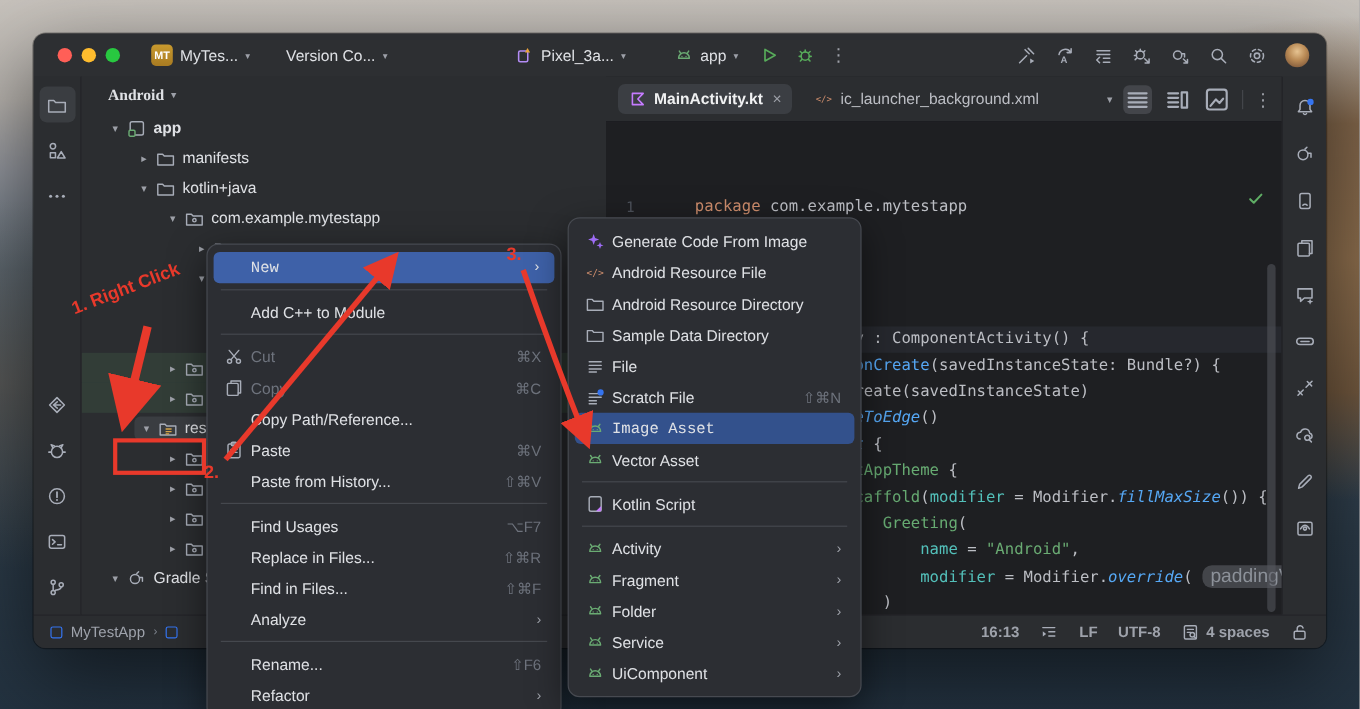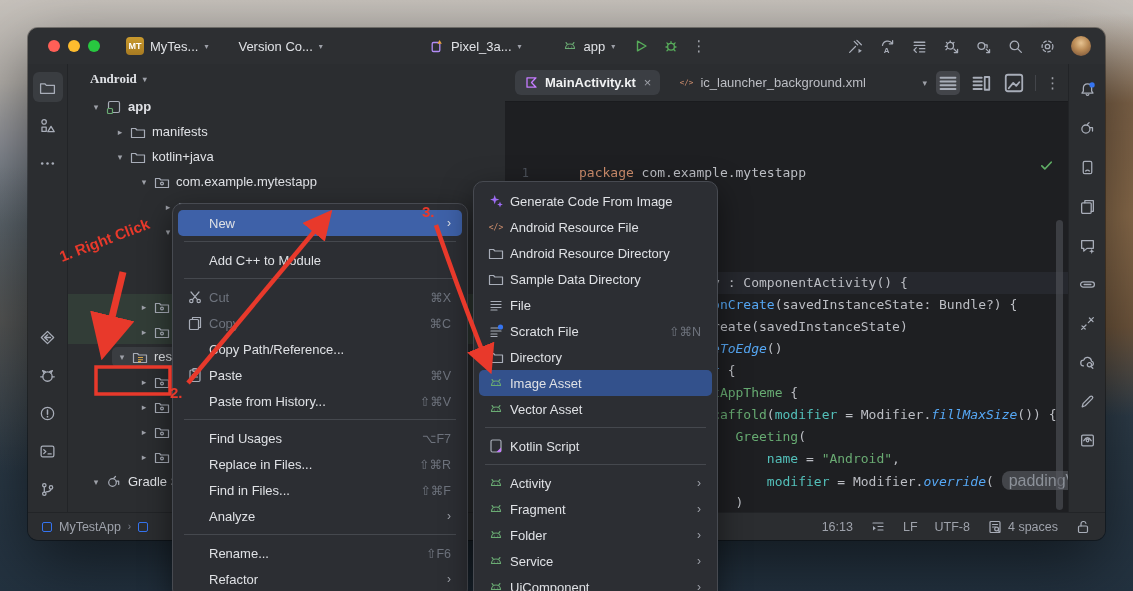--- a/index.html
+++ b/index.html
@@ -68,36 +68,36 @@
   .tk-kw{color:#cf8e6d} .tk-pl{color:#bcbec4} .tk-fn{color:#56a8f5}
   .tk-it{color:#56a8f5; font-style:italic}
   .tk-comp{color:#67ab72} .tk-named{color:#53c0ba} .tk-str{color:#6aab73}
   .tk-chip{background:#3c3f44; border-radius:3px; padding:0 5px; color:#bcbec4}
   .tk-hint{background:#43454a; border-radius:8px; padding:1px 7px; color:#8c9199; font-family:"Liberation Sans",sans-serif; font-size:16px}
   .vscroll { position:absolute; right:5px; top:70px; width:7px; height:290px; background:#55585e; opacity:.55; border-radius:4px; }
   .edit-check { position:absolute; right:14px; top:8px; }
   
   .statusbar { height:28px; border-top:1px solid #222427; display:flex; align-items:center; padding:0 14px; color:#9ea2ab; font-size:12.5px; background:#2b2d30; }
   .sb-left { display:flex; align-items:center; gap:7px; }
-  .sb-right { margin-left:auto; display:flex; align-items:center; gap:17px; }
+  .sb-right { margin-left:auto; display:flex; align-items:center; gap:17px;font-weight:bold; }
   .sb-item { display:flex; align-items:center; gap:5px; }
   .modsq { width:10px; height:10px; border:1.5px solid #3574f0; border-radius:2px; }
   .sb-sep-arrow { font-size:10px; color:#7d828c; }
   
   .menu { position:absolute; background:#2c2e33; border:1px solid #474a51; border-radius:10px;
     box-shadow:0 10px 30px rgba(0,0,0,.5); padding:6px 0; z-index:40; color:#dfe1e5; }
   .menu.ctx { left:172px; top:203px; width:296px; }
   .menu.sub { left:473px; top:181px; width:245px; }
   .menu-row { height:26px; margin:0 5px; padding:0 7px; border-radius:5px; display:flex; align-items:center; font-size:13px; }
   .menu-row .ic { width:20px; flex:none; }
   .menu-row .mlabel { margin-left:4px; white-space:nowrap; }
   .menu-row .mshort { margin-left:auto; color:#6e737d; font-size:12.5px; padding-right:4px; }
   .menu-row .mchev { margin-left:auto; color:#9da0a8; font-size:12px; padding-right:4px; }
   .menu-row.disabled .mlabel { color:#6e737d; }
-  .menu-row.selected { background:#3e61a8; }
+  .menu-row.selected { background:#3e61a8;font-family:Liberation Mono, monospace; }
   .menu.sub .menu-row.selected { background:#33518c; }
   .menu-row.selected .mchev { color:#dfe1e5; }
   .menu-sep { height:1px; background:#45484e; margin:5px 11px; }
   
   .anno { position:absolute; inset:0; z-index:60; pointer-events:none; }
   .anno text { font-family:"Liberation Sans",sans-serif; font-weight:bold; font-size:15px; fill:#e8392b; }
 </style>
 </head>
 <body>
 
@@ -810,28 +810,20 @@
       </div>
       <div class="menu-row">
         <span class="ic">
           <svg viewBox="0 0 16 16">
             <path d="M3 5h10M3 8h10M3 11h6M3 13.5h6" stroke="#a8adb8" fill="none" stroke-width="1.2" stroke-linecap="round" stroke-linejoin="round"></path>
             <circle cx="12.5" cy="4" r="2.6" fill="#3574f0" stroke="none"></circle>
           </svg>
         </span>
         <span class="mlabel">Scratch File</span>
         <span class="mshort">⇧⌘N</span>
-      </div>
-      <div class="menu-row">
-        <span class="ic">
-          <svg viewBox="0 0 16 16">
-            <path d="M1.5 4.5h4l1.4 1.5h7.6v7.5h-13z" stroke="#a8adb8" fill="none" stroke-width="1.2" stroke-linecap="round" stroke-linejoin="round"></path>
-          </svg>
-        </span>
-        <span class="mlabel">Directory</span>
       </div>
       <div class="menu-row selected">
         <span class="ic">
           <svg viewBox="0 0 16 16">
             <path d="M3.5 10.5a4.5 4.5 0 0 1 9 0z" stroke="#6aab73" fill="none" stroke-width="1.2" stroke-linecap="round" stroke-linejoin="round"></path>
             <path d="M5.2 6.2L4.1 4.6M10.8 6.2l1.1-1.6" stroke="#6aab73" fill="none" stroke-width="1.2" stroke-linecap="round" stroke-linejoin="round"></path>
             <circle cx="6.3" cy="9" r=".55" fill="#6aab73"></circle>
             <circle cx="9.7" cy="9" r=".55" fill="#6aab73"></circle>
           </svg>
         </span>

